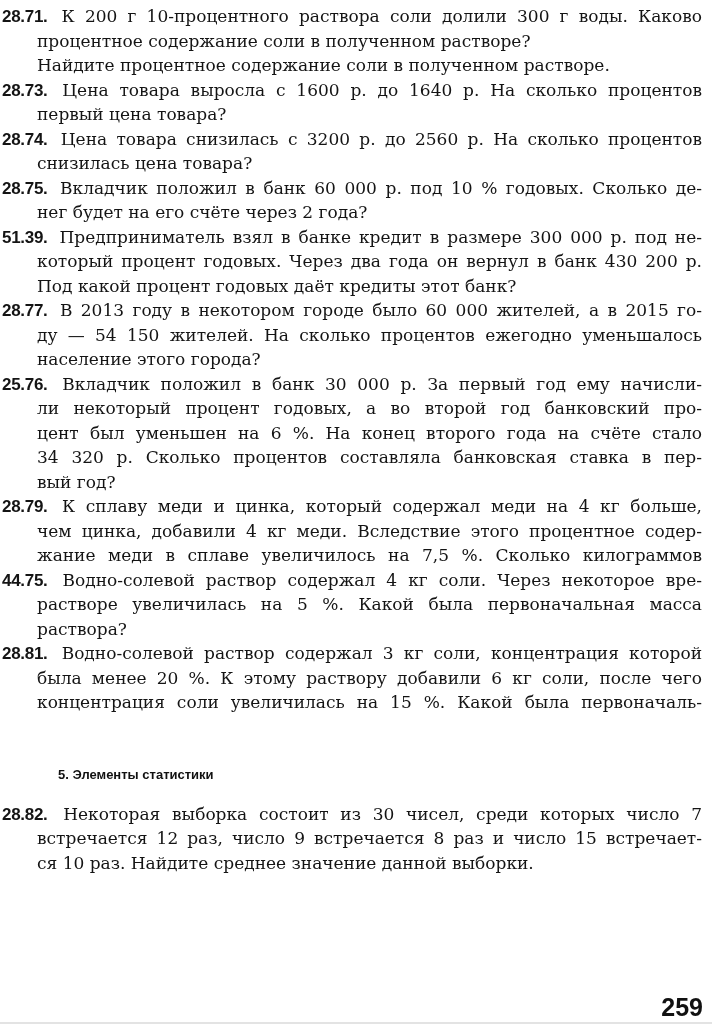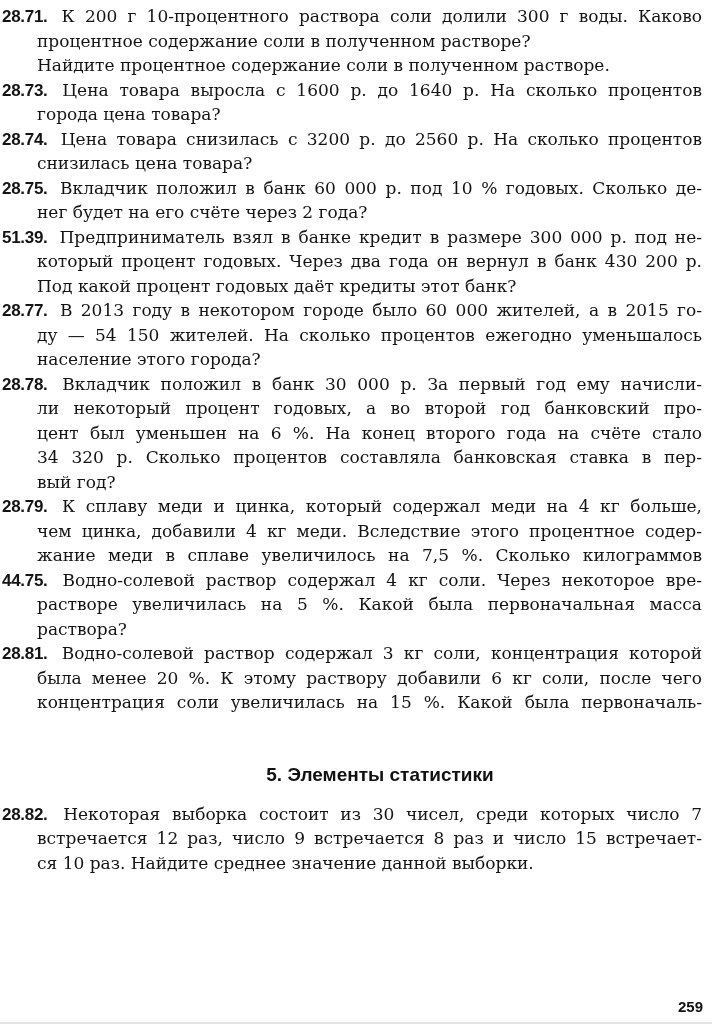--- a/index.html
+++ b/index.html
@@ -34,33 +34,32 @@
   .num {
     font-family: "Liberation Sans", sans-serif;
     font-weight: 700;
     font-size: 17px;
     letter-spacing: -0.3px;
     padding-right: 4px;
   }
   .section-heading {
     font-family: "Liberation Sans", sans-serif;
     font-weight: 700;
-    font-size: 19px;
+    font-size: 13px;
     line-height: 24px;
     margin: 48px 0 15px 56px;
     color: #111111;
-    text-align: center;
   }
   .page-number {
     position: absolute;
     right: 9px;
     bottom: 5px;
     font-family: "Liberation Sans", sans-serif;
     font-weight: 700;
-    font-size: 15px;
+    font-size: 25px;
     color: #111111;
   }
   .scan-edge {
     position: absolute;
     left: 0; right: 0; bottom: 0;
     height: 2px;
     background: #e3e3e3;
   }
 </style>
 </head>
@@ -71,42 +70,42 @@
   <div>
       <div class="problem">
         <div class="line first"><span class="num">28.71.</span> К 200 г 10-процентного раствора соли долили 300 г воды. Каково</div>
         <div class="line last">процентное содержание соли в полученном растворе?</div>
       </div>
       <div class="problem">
         <div class="line last">Найдите процентное содержание соли в полученном растворе.</div>
       </div>
       <div class="problem">
         <div class="line first"><span class="num">28.73.</span> Цена товара выросла с 1600 р. до 1640 р. На сколько процентов</div>
-        <div class="line last">города цена товара?</div>
+        <div class="line last">первый цена товара?</div>
       </div>
       <div class="problem">
         <div class="line first"><span class="num">28.74.</span> Цена товара снизилась с 3200 р. до 2560 р. На сколько процентов</div>
         <div class="line last">снизилась цена товара?</div>
       </div>
       <div class="problem">
         <div class="line first"><span class="num">28.75.</span> Вкладчик положил в банк 60 000 р. под 10 % годовых. Сколько де-</div>
         <div class="line last">нег будет на его счёте через 2 года?</div>
       </div>
       <div class="problem">
         <div class="line first"><span class="num">51.39.</span> Предприниматель взял в банке кредит в размере 300 000 р. под не-</div>
         <div class="line">который процент годовых. Через два года он вернул в банк 430 200 р.</div>
         <div class="line last">Под какой процент годовых даёт кредиты этот банк?</div>
       </div>
       <div class="problem">
         <div class="line first"><span class="num">28.77.</span> В 2013 году в некотором городе было 60 000 жителей, а в 2015 го-</div>
         <div class="line">ду — 54 150 жителей. На сколько процентов ежегодно уменьшалось</div>
         <div class="line last">население этого города?</div>
       </div>
       <div class="problem">
-        <div class="line first"><span class="num">28.78.</span> Вкладчик положил в банк 30 000 р. За первый год ему начисли-</div>
+        <div class="line first"><span class="num">25.76.</span> Вкладчик положил в банк 30 000 р. За первый год ему начисли-</div>
         <div class="line">ли некоторый процент годовых, а во второй год банковский про-</div>
         <div class="line">цент был уменьшен на 6 %. На конец второго года на счёте стало</div>
         <div class="line">34 320 р. Сколько процентов составляла банковская ставка в пер-</div>
         <div class="line last">вый год?</div>
       </div>
       <div class="problem">
         <div class="line first"><span class="num">28.79.</span> К сплаву меди и цинка, который содержал меди на 4 кг больше,</div>
         <div class="line">чем цинка, добавили 4 кг меди. Вследствие этого процентное содер-</div>
         <div class="line">жание меди в сплаве увеличилось на 7,5 %. Сколько килограммов</div>
       </div>

